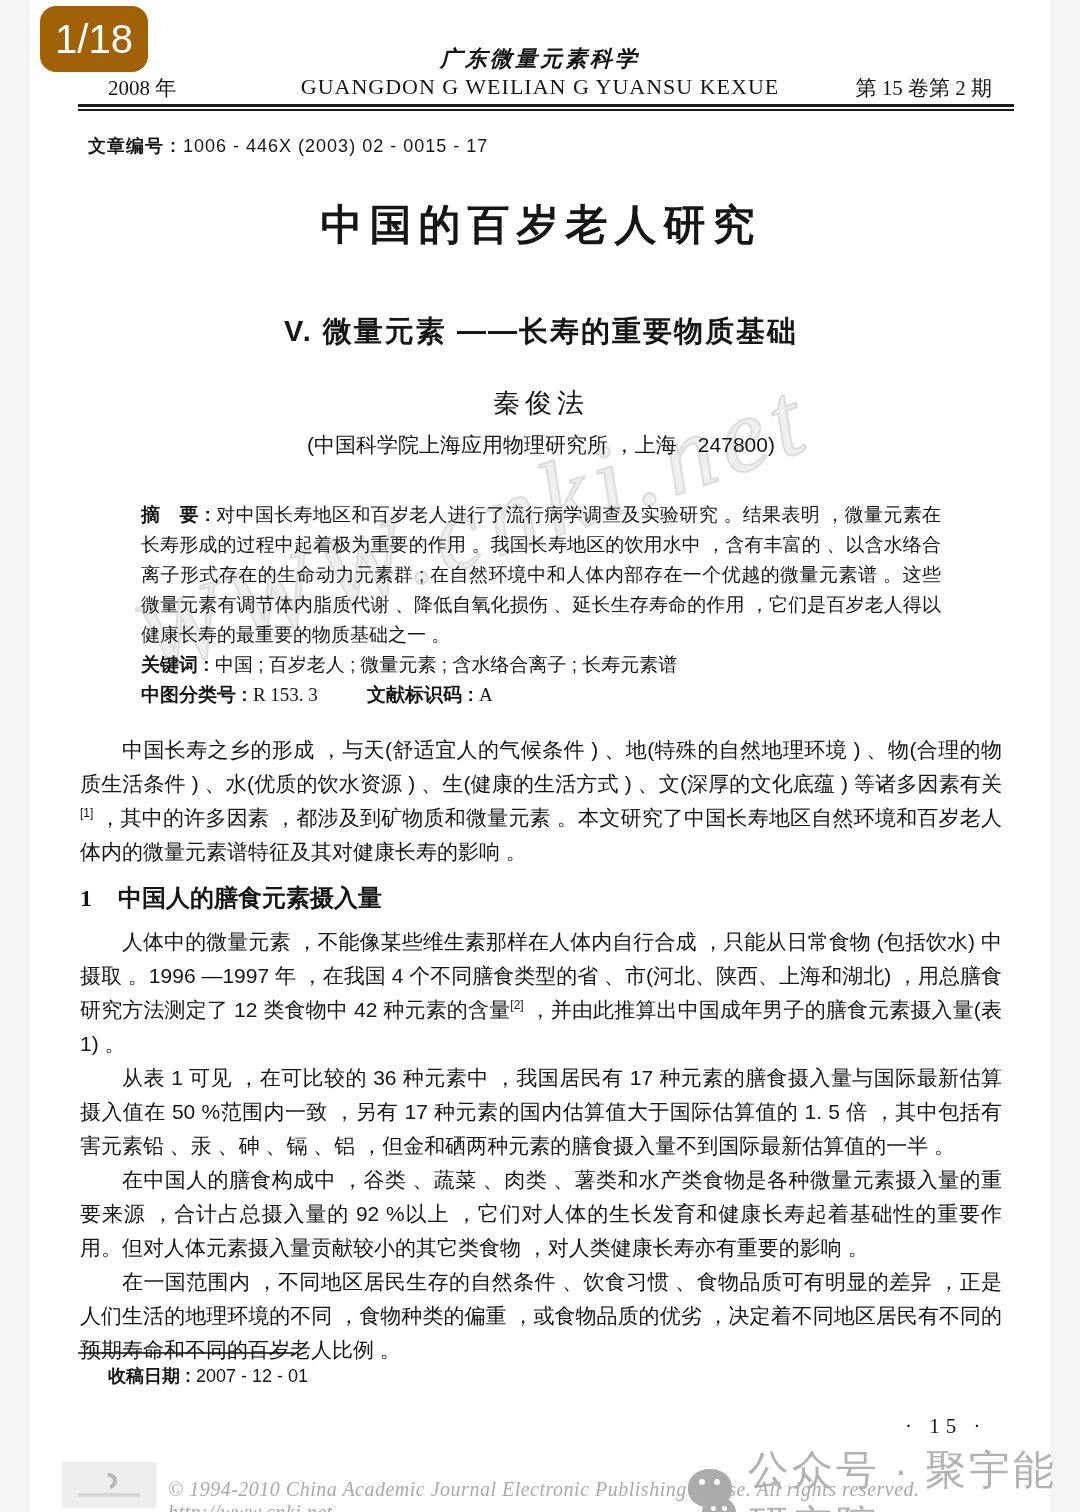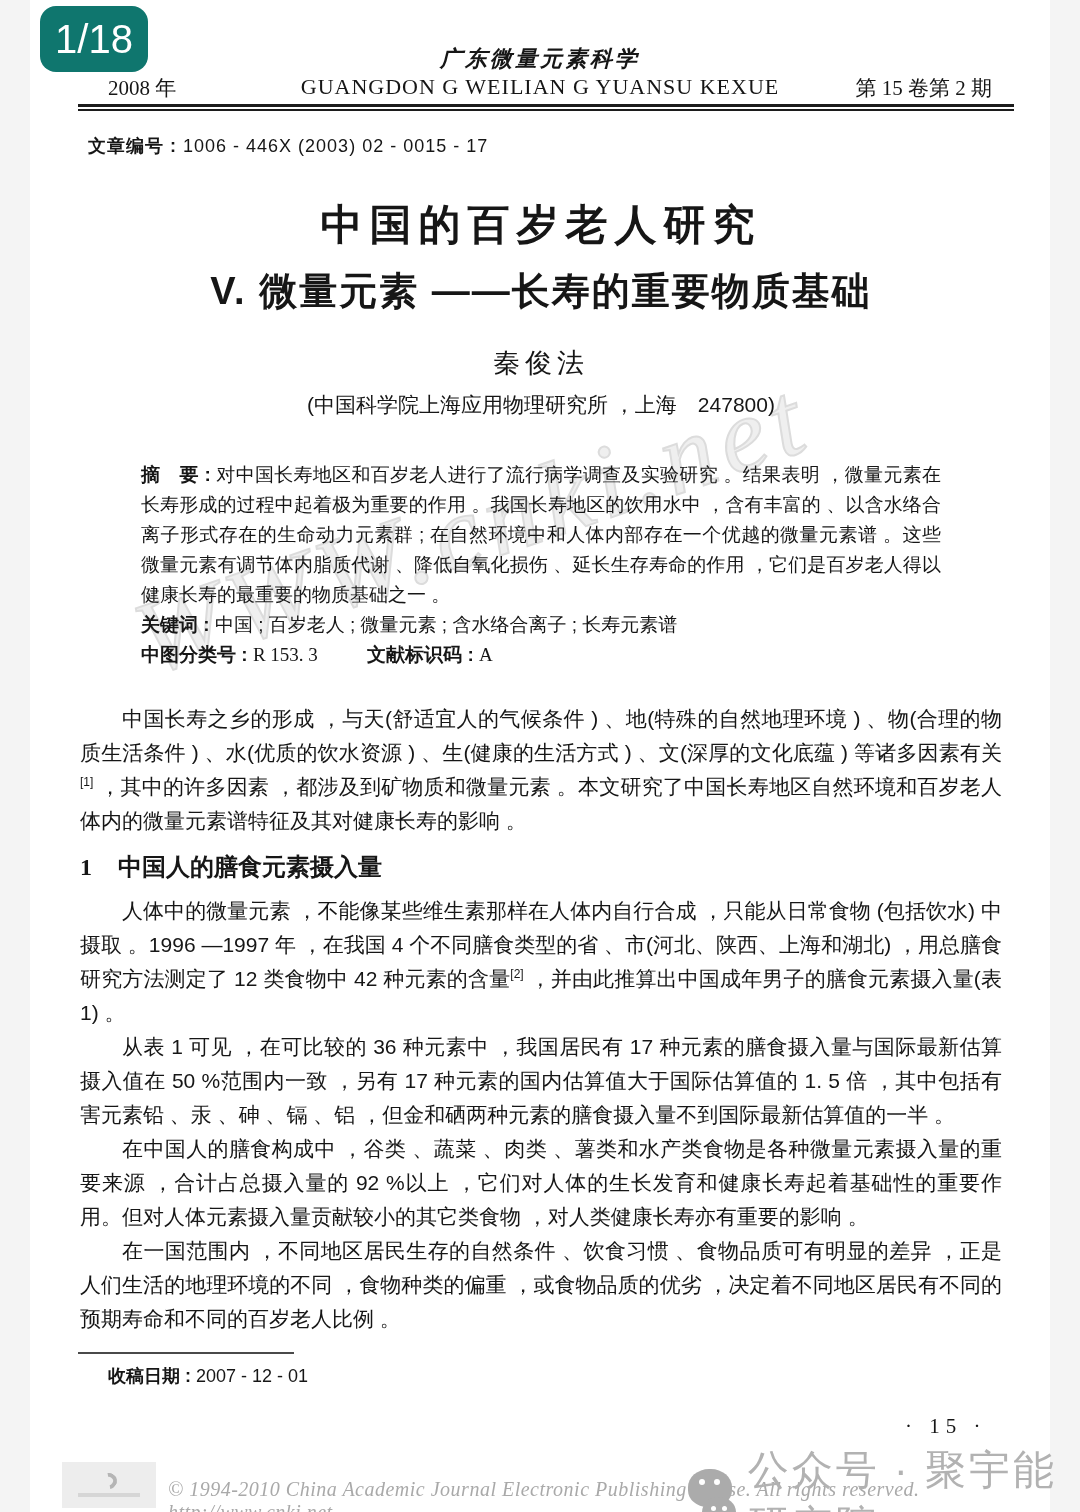--- a/index.html
+++ b/index.html
@@ -8,21 +8,21 @@
     position:relative; width:1080px; height:1512px; margin:0 auto;
     background:#ffffff; overflow:hidden; color:#161616;
     font-family:"Liberation Sans","DejaVu Sans",sans-serif;
   }
   .edge-l, .edge-r { position:absolute; top:0; bottom:0; width:30px; background:#f4f4f4; }
   .edge-l { left:0; } .edge-r { right:0; }
 
   
   .page-badge {
     position:absolute; left:40px; top:6px; width:108px; height:66px;
-    background:#0f766e; border-radius:16px; color:#fff;
+    background:#a16207; border-radius:16px; color:#fff;
     display:flex; align-items:center; justify-content:center;
     font-size:40px; font-weight:400; z-index:5;
   }
 
   
   .journal-cn { position:absolute; top:44px; left:0; width:100%; text-align:center;
     font-size:22px; font-weight:600; letter-spacing:3px;font-style:italic; }
   .hdr-row { position:absolute; top:74px; left:0; width:100%; height:28px;
     font-family:"Liberation Serif","DejaVu Serif",serif; }
   .hdr-year { position:absolute; left:108px; font-size:21px; }
@@ -31,33 +31,33 @@
   .hdr-issue { position:absolute; right:88px; font-size:21px; }
   .double-rule { position:absolute; top:104px; left:78px; width:936px; height:7px;
     border-top:3px solid #1c1c1c; border-bottom:2px solid #1c1c1c; }
 
   
   .main { position:absolute; top:134px; left:80px; width:922px; z-index:2; }
   .article-no { font-size:18px; letter-spacing:1px; margin-left:8px; }
   .article-no .lbl { font-weight:700; }
   .art-title { margin-top:40px; text-align:center; font-size:42px; line-height:54px;
     font-weight:600; letter-spacing:7px; }
-  .art-subtitle { margin-top:20px; text-align:center; font-size:38px; line-height:38px;
+  .art-subtitle { margin-top:60px; text-align:center; font-size:29px; line-height:38px;
     font-weight:600; letter-spacing:2px; }
   .author { margin-top:34px; text-align:center; font-size:27px; line-height:38px; letter-spacing:5px; }
   .affiliation { margin-top:8px; text-align:center; font-size:21px; line-height:30px; }
 
   .abstract { margin:40px auto 0 auto; width:800px; font-size:19px; line-height:30px;
     text-align:justify; }
   .abstract .lbl { font-weight:700; }
   .abs-kw, .abs-clc { margin-top:0; }
   .abs-clc .val { font-family:"Liberation Serif","DejaVu Serif",serif; }
   .clc-gap { display:inline-block; width:44px; }
 
-  .bodytext { margin-top:32px; font-size:21px; line-height:34px; text-align:justify; }
+  .bodytext { margin-top:23px; font-size:21px; line-height:34px; text-align:justify; }
   .bodytext p { text-indent:2em; }
   sup.ref { font-size:12px; vertical-align:super; line-height:0; }
   .sec-head { margin:12px 0 10px 0; font-size:24px; line-height:34px; font-weight:700; text-indent:0; }
   .sec-num { font-family:"Liberation Serif","DejaVu Serif",serif; margin-right:26px; }
 
   
   .foot-rule { position:absolute; top:1352px; left:78px; width:216px;
     border-top:2px solid #4a4a4a; }
   .received { position:absolute; top:1364px; left:108px; font-size:18px; }
   .received .lbl { font-weight:700; }

